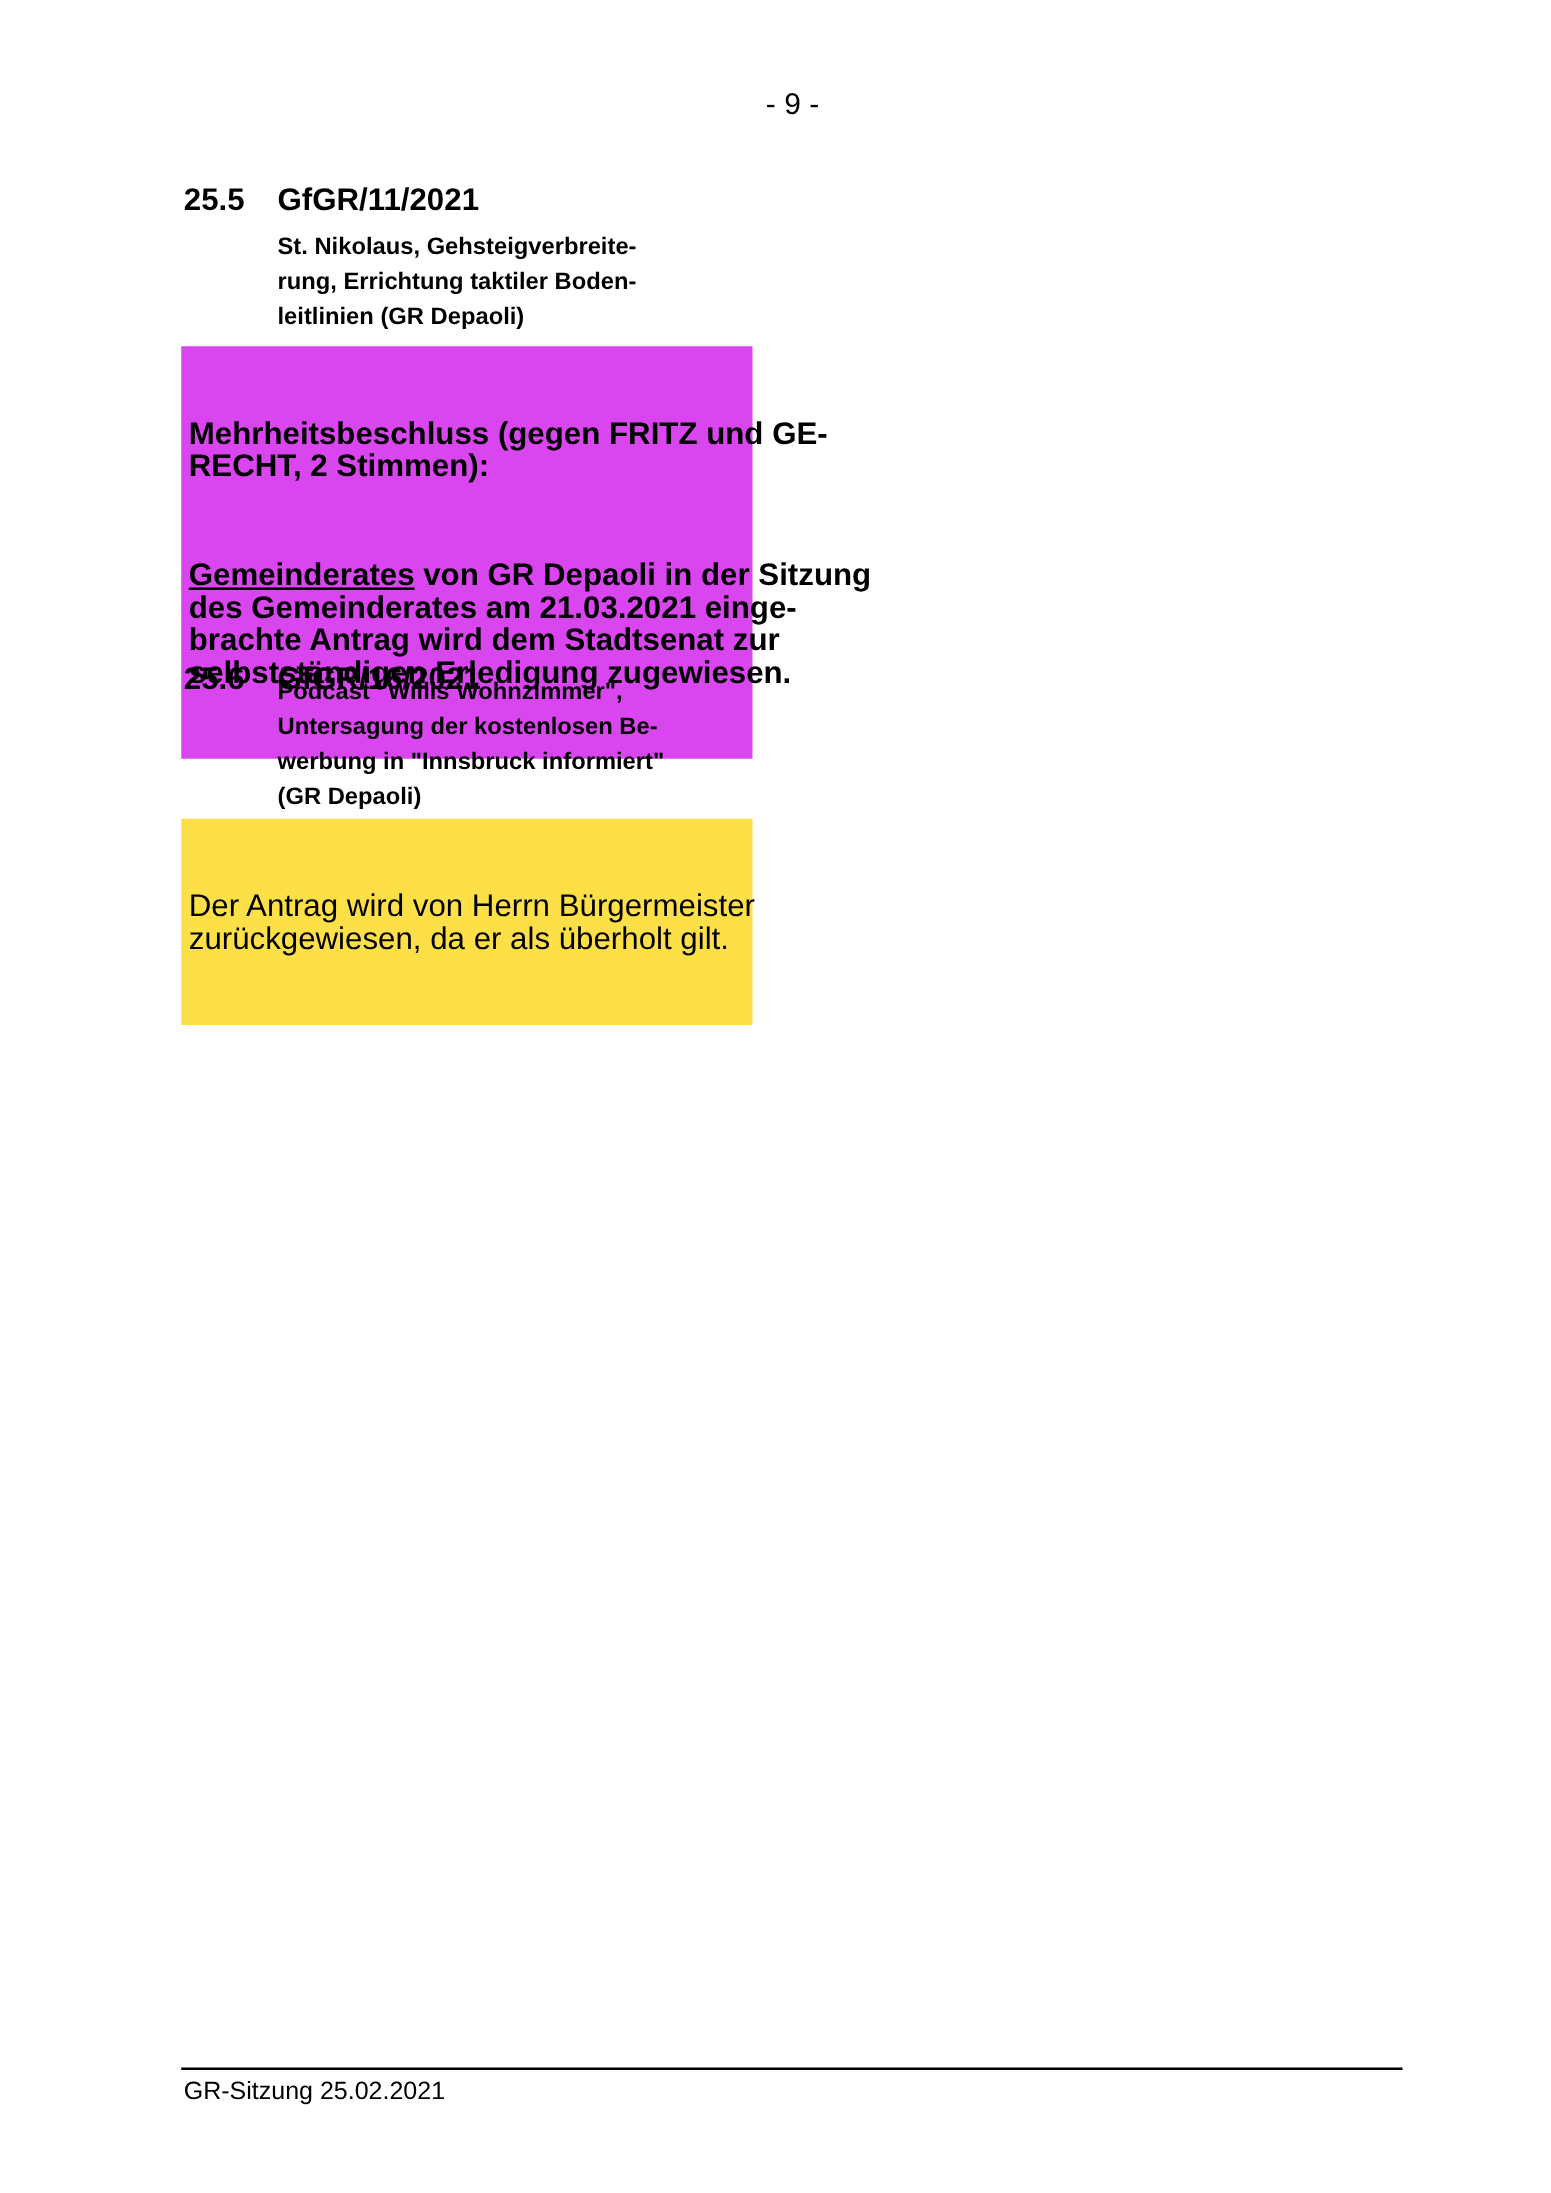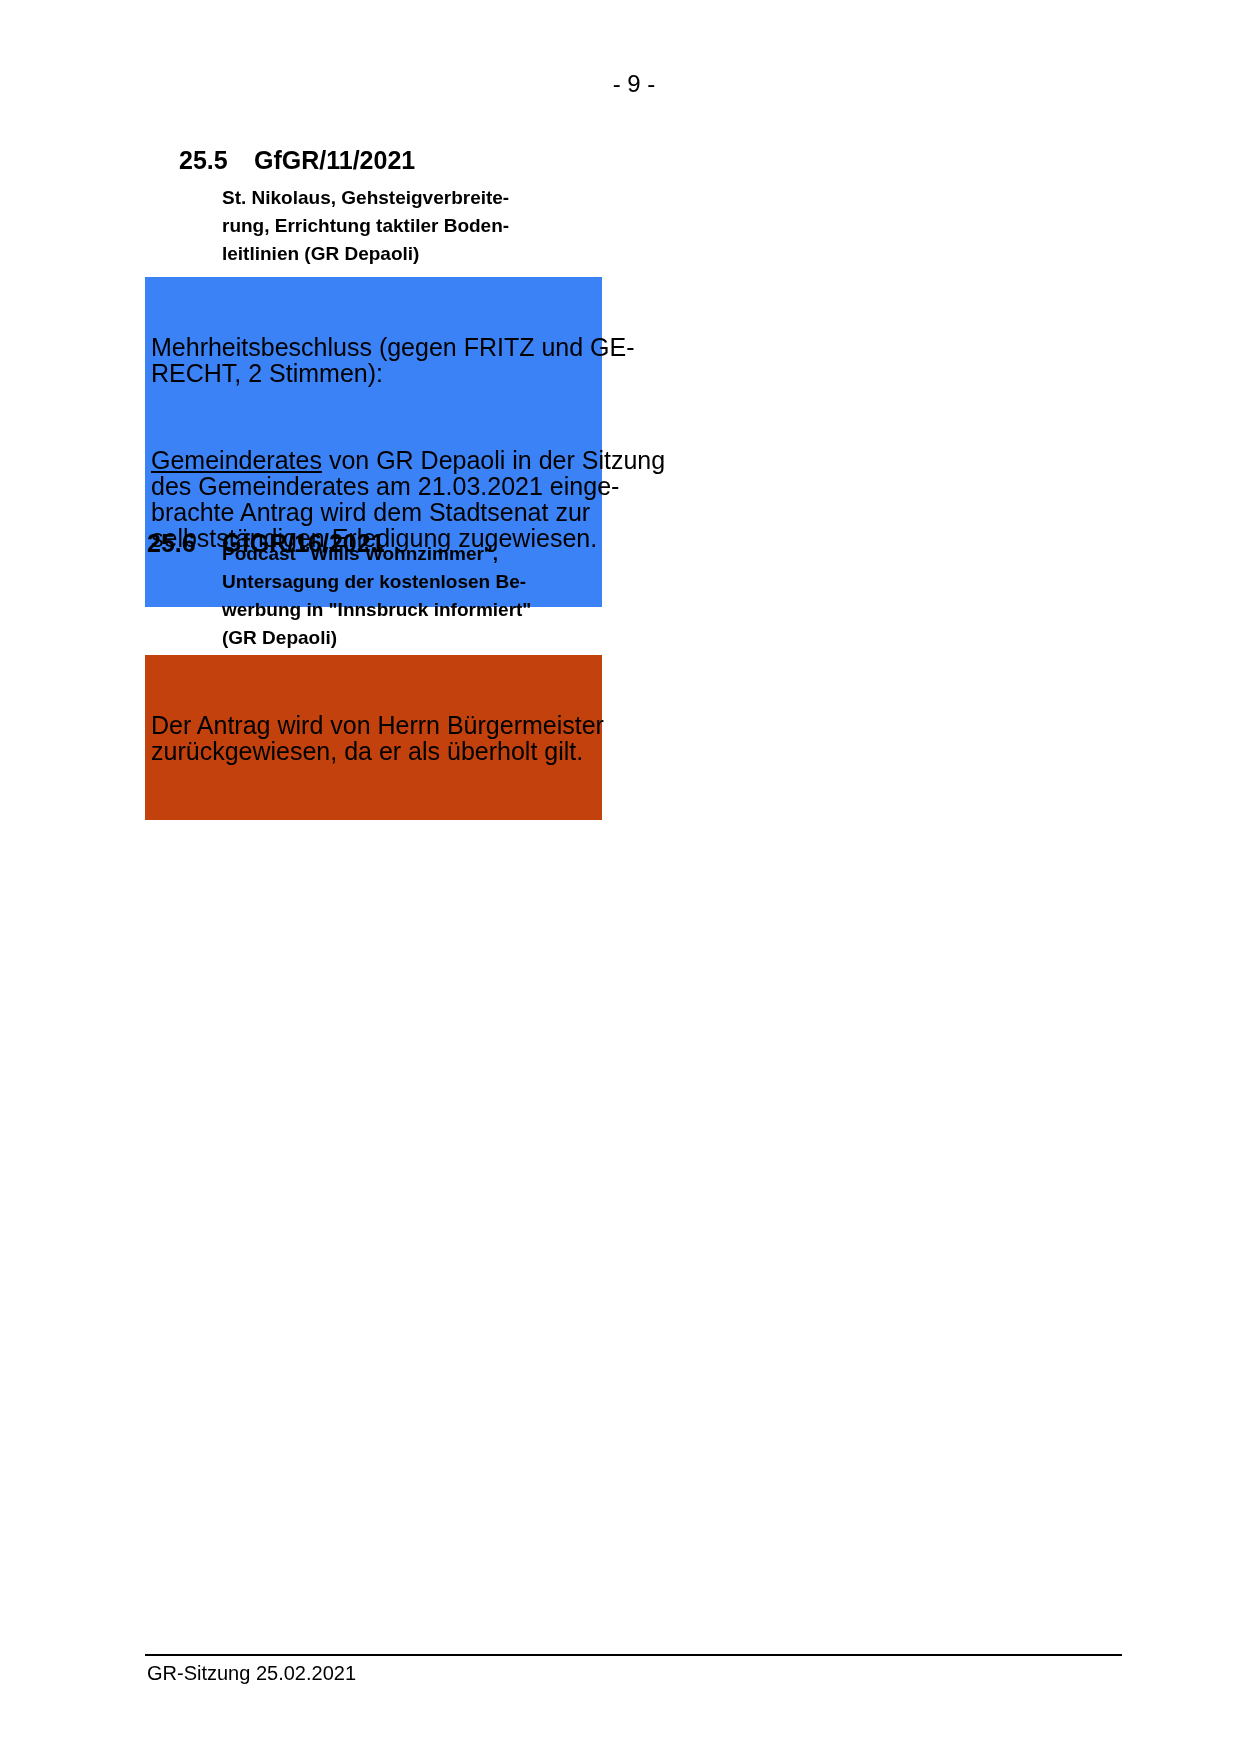--- a/index.html
+++ b/index.html
@@ -31,21 +31,21 @@
     display: flex;
     font-weight: bold;
     font-size: 25px;
     line-height: 28px;
     white-space: pre;
   }
   .section-heading .sec-num {
     width: 75px;
     flex: 0 0 75px;
   }
-  #sec1-heading { top: 146px; margin-left: 32px; }
+  #sec1-heading { top: 146px; }
   #sec2-heading { top: 499px; margin-top: 30px; }
   .section-title {
     position: absolute;
     left: 222px;
     font-weight: bold;
     font-size: 19px;
     line-height: 28px;
     white-space: pre;
   }
   #sec1-title { top: 184px; }
@@ -96,40 +96,40 @@
 
   <div class="section-heading" id="sec1-heading">
     <span class="sec-num">25.5</span>
     <span class="sec-id">GfGR/11/2021</span>
   </div>
 
   <div class="section-title" id="sec1-title">St. Nikolaus, Gehsteigverbreite-
 rung, Errichtung taktiler Boden-
 leitlinien (GR Depaoli)</div>
 
-  <div class="resolution" id="sec1-resolution" style="background: #3b82f6;">
+  <div class="resolution" id="sec1-resolution" style="background: #d946ef; font-weight: bold;">
     <p><span>Mehrheitsbeschluss (gegen FRITZ und GE-
 RECHT, 2 Stimmen):</span></p>
     <p><span class="u">Gemeinderates</span><span> von GR Depaoli in der Sitzung
 des Gemeinderates am 21.03.2021 einge-
 brachte Antrag wird dem Stadtsenat zur
 selbstständigen Erledigung zugewiesen.</span></p>
   </div>
 
   <div class="section-heading" id="sec2-heading">
     <span class="sec-num">25.6</span>
     <span class="sec-id">GfGR/16/2021</span>
   </div>
 
   <div class="section-title" id="sec2-title">Podcast "Willis Wohnzimmer",
 Untersagung der kostenlosen Be-
 werbung in "Innsbruck informiert"
 (GR Depaoli)</div>
 
-  <div class="resolution" id="sec2-resolution" style="background: #c2410c;">
+  <div class="resolution" id="sec2-resolution" style="background: #fde047;">
     <p><span>Der Antrag wird von Herrn Bürgermeister
 zurückgewiesen, da er als überholt gilt.</span></p>
   </div>
 
   <div class="footer-rule"></div>
   <div class="footer-text">GR-Sitzung 25.02.2021</div>
 
 </div>
 
 </body></html>

